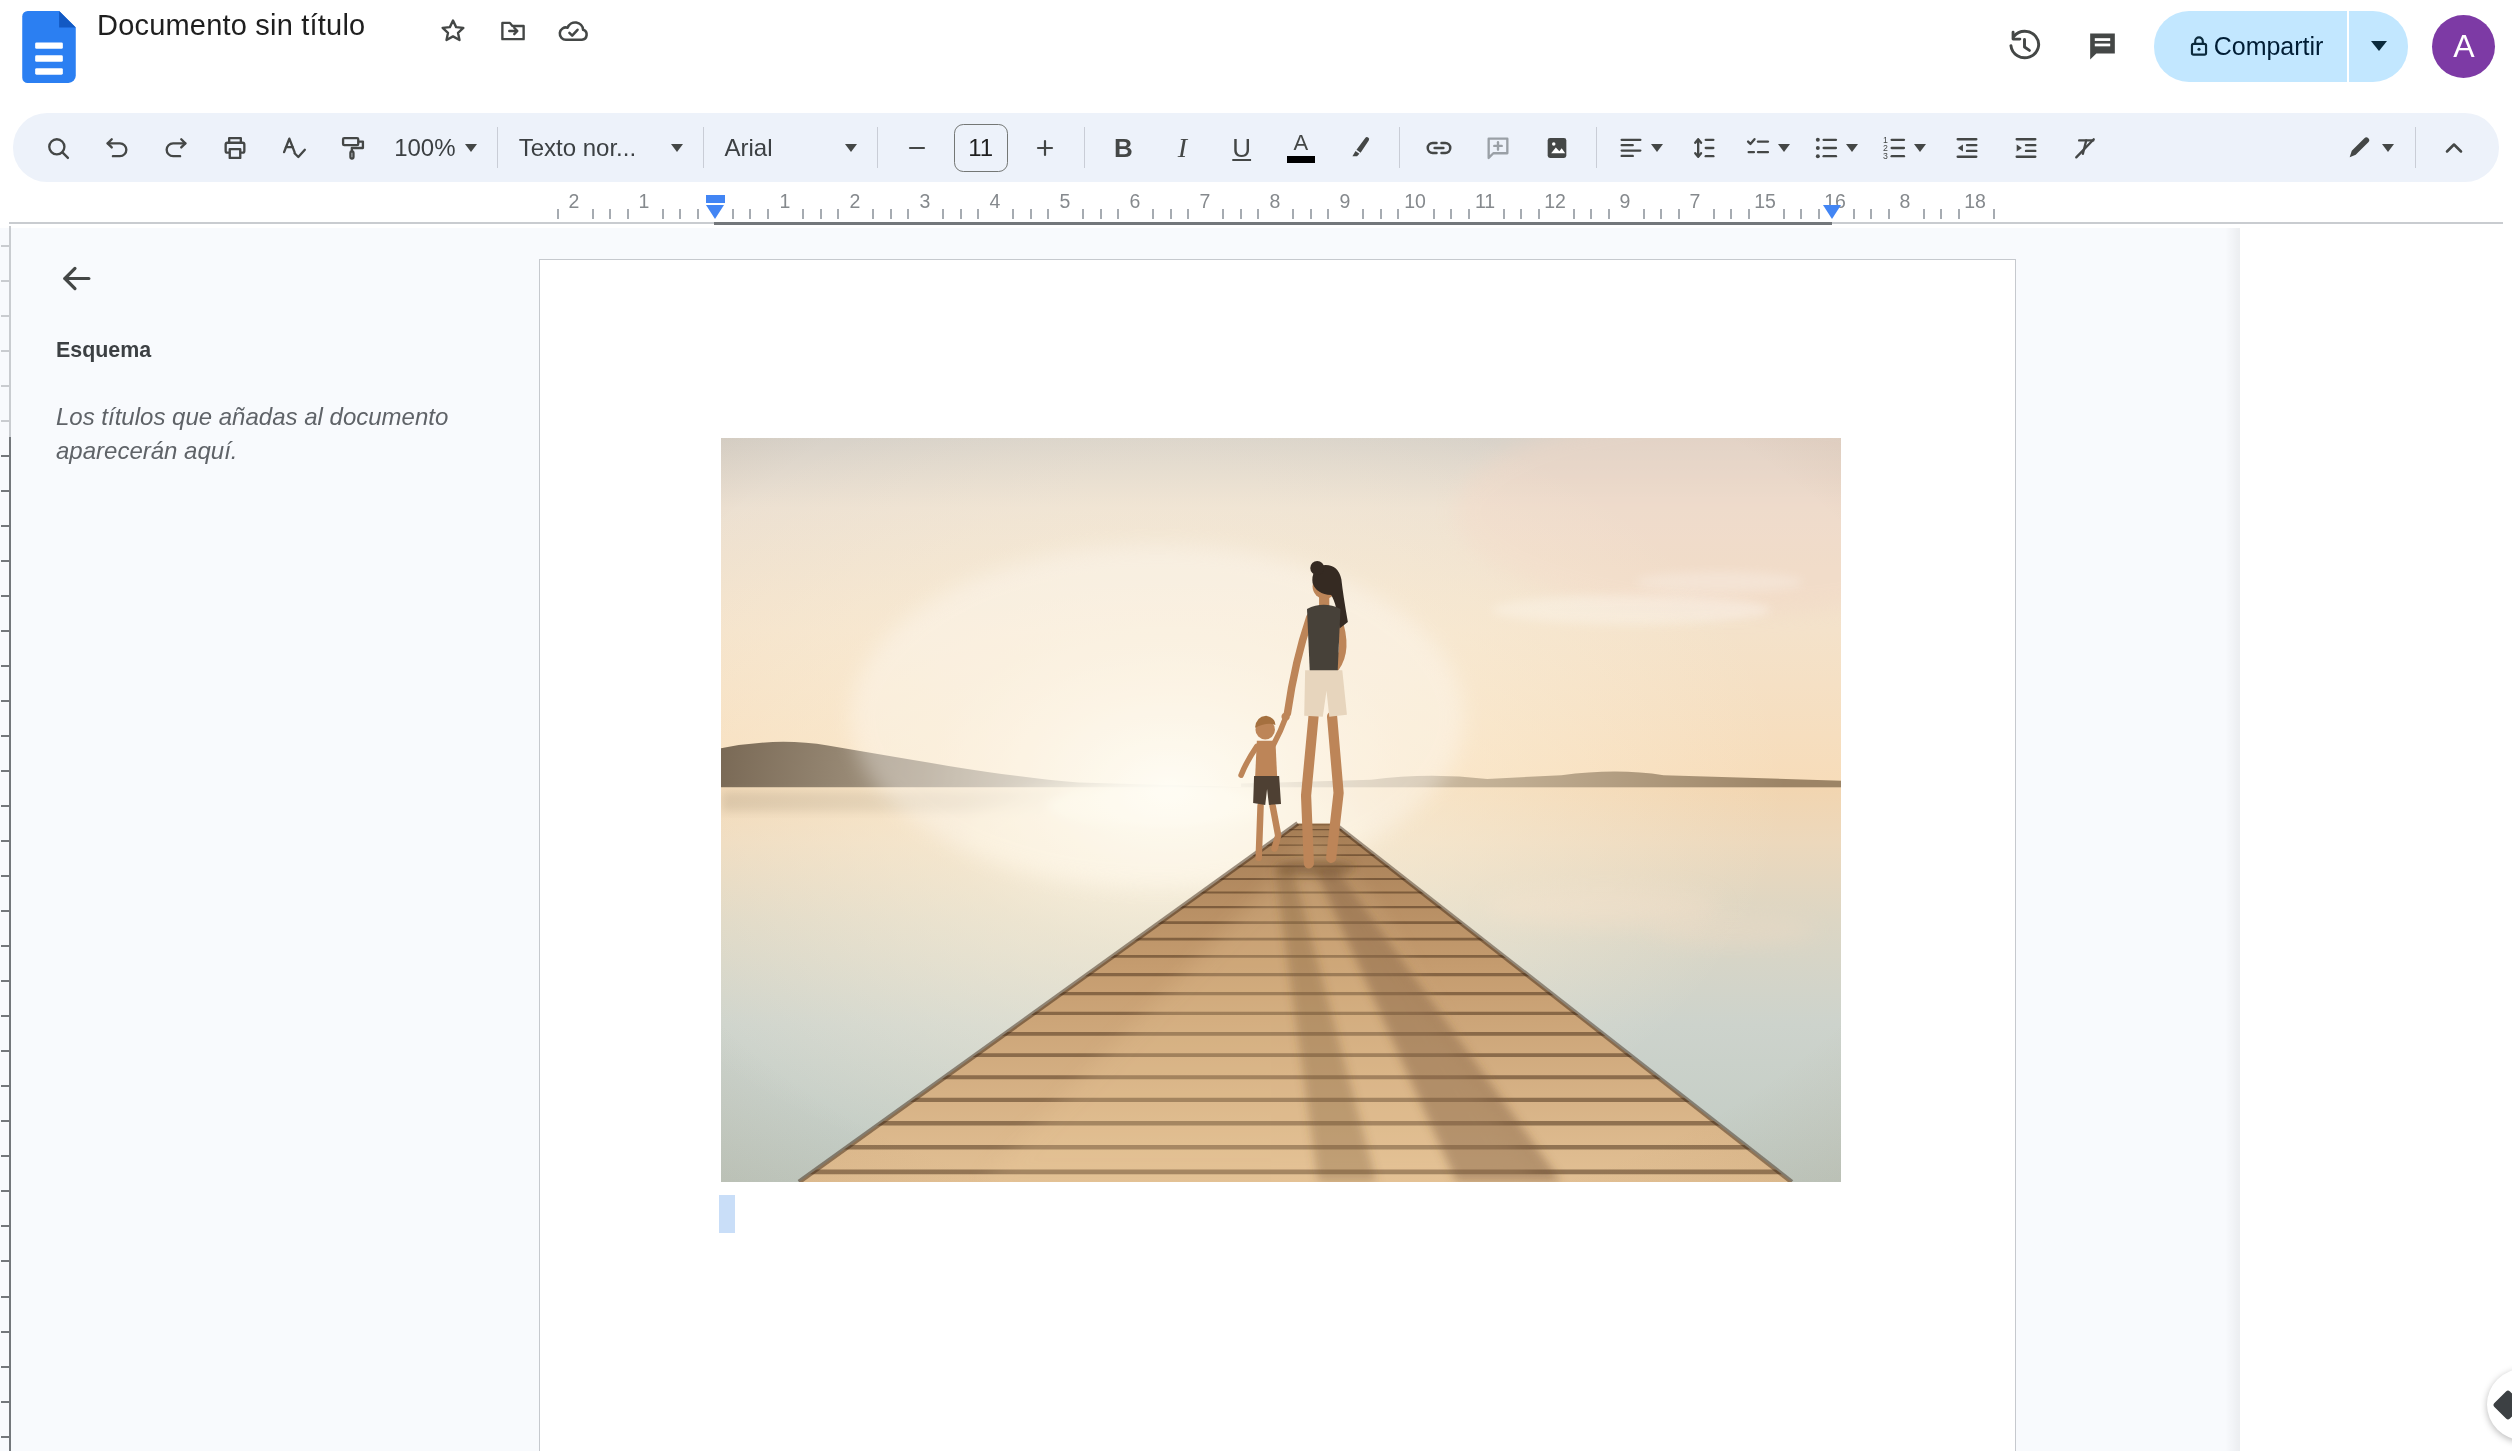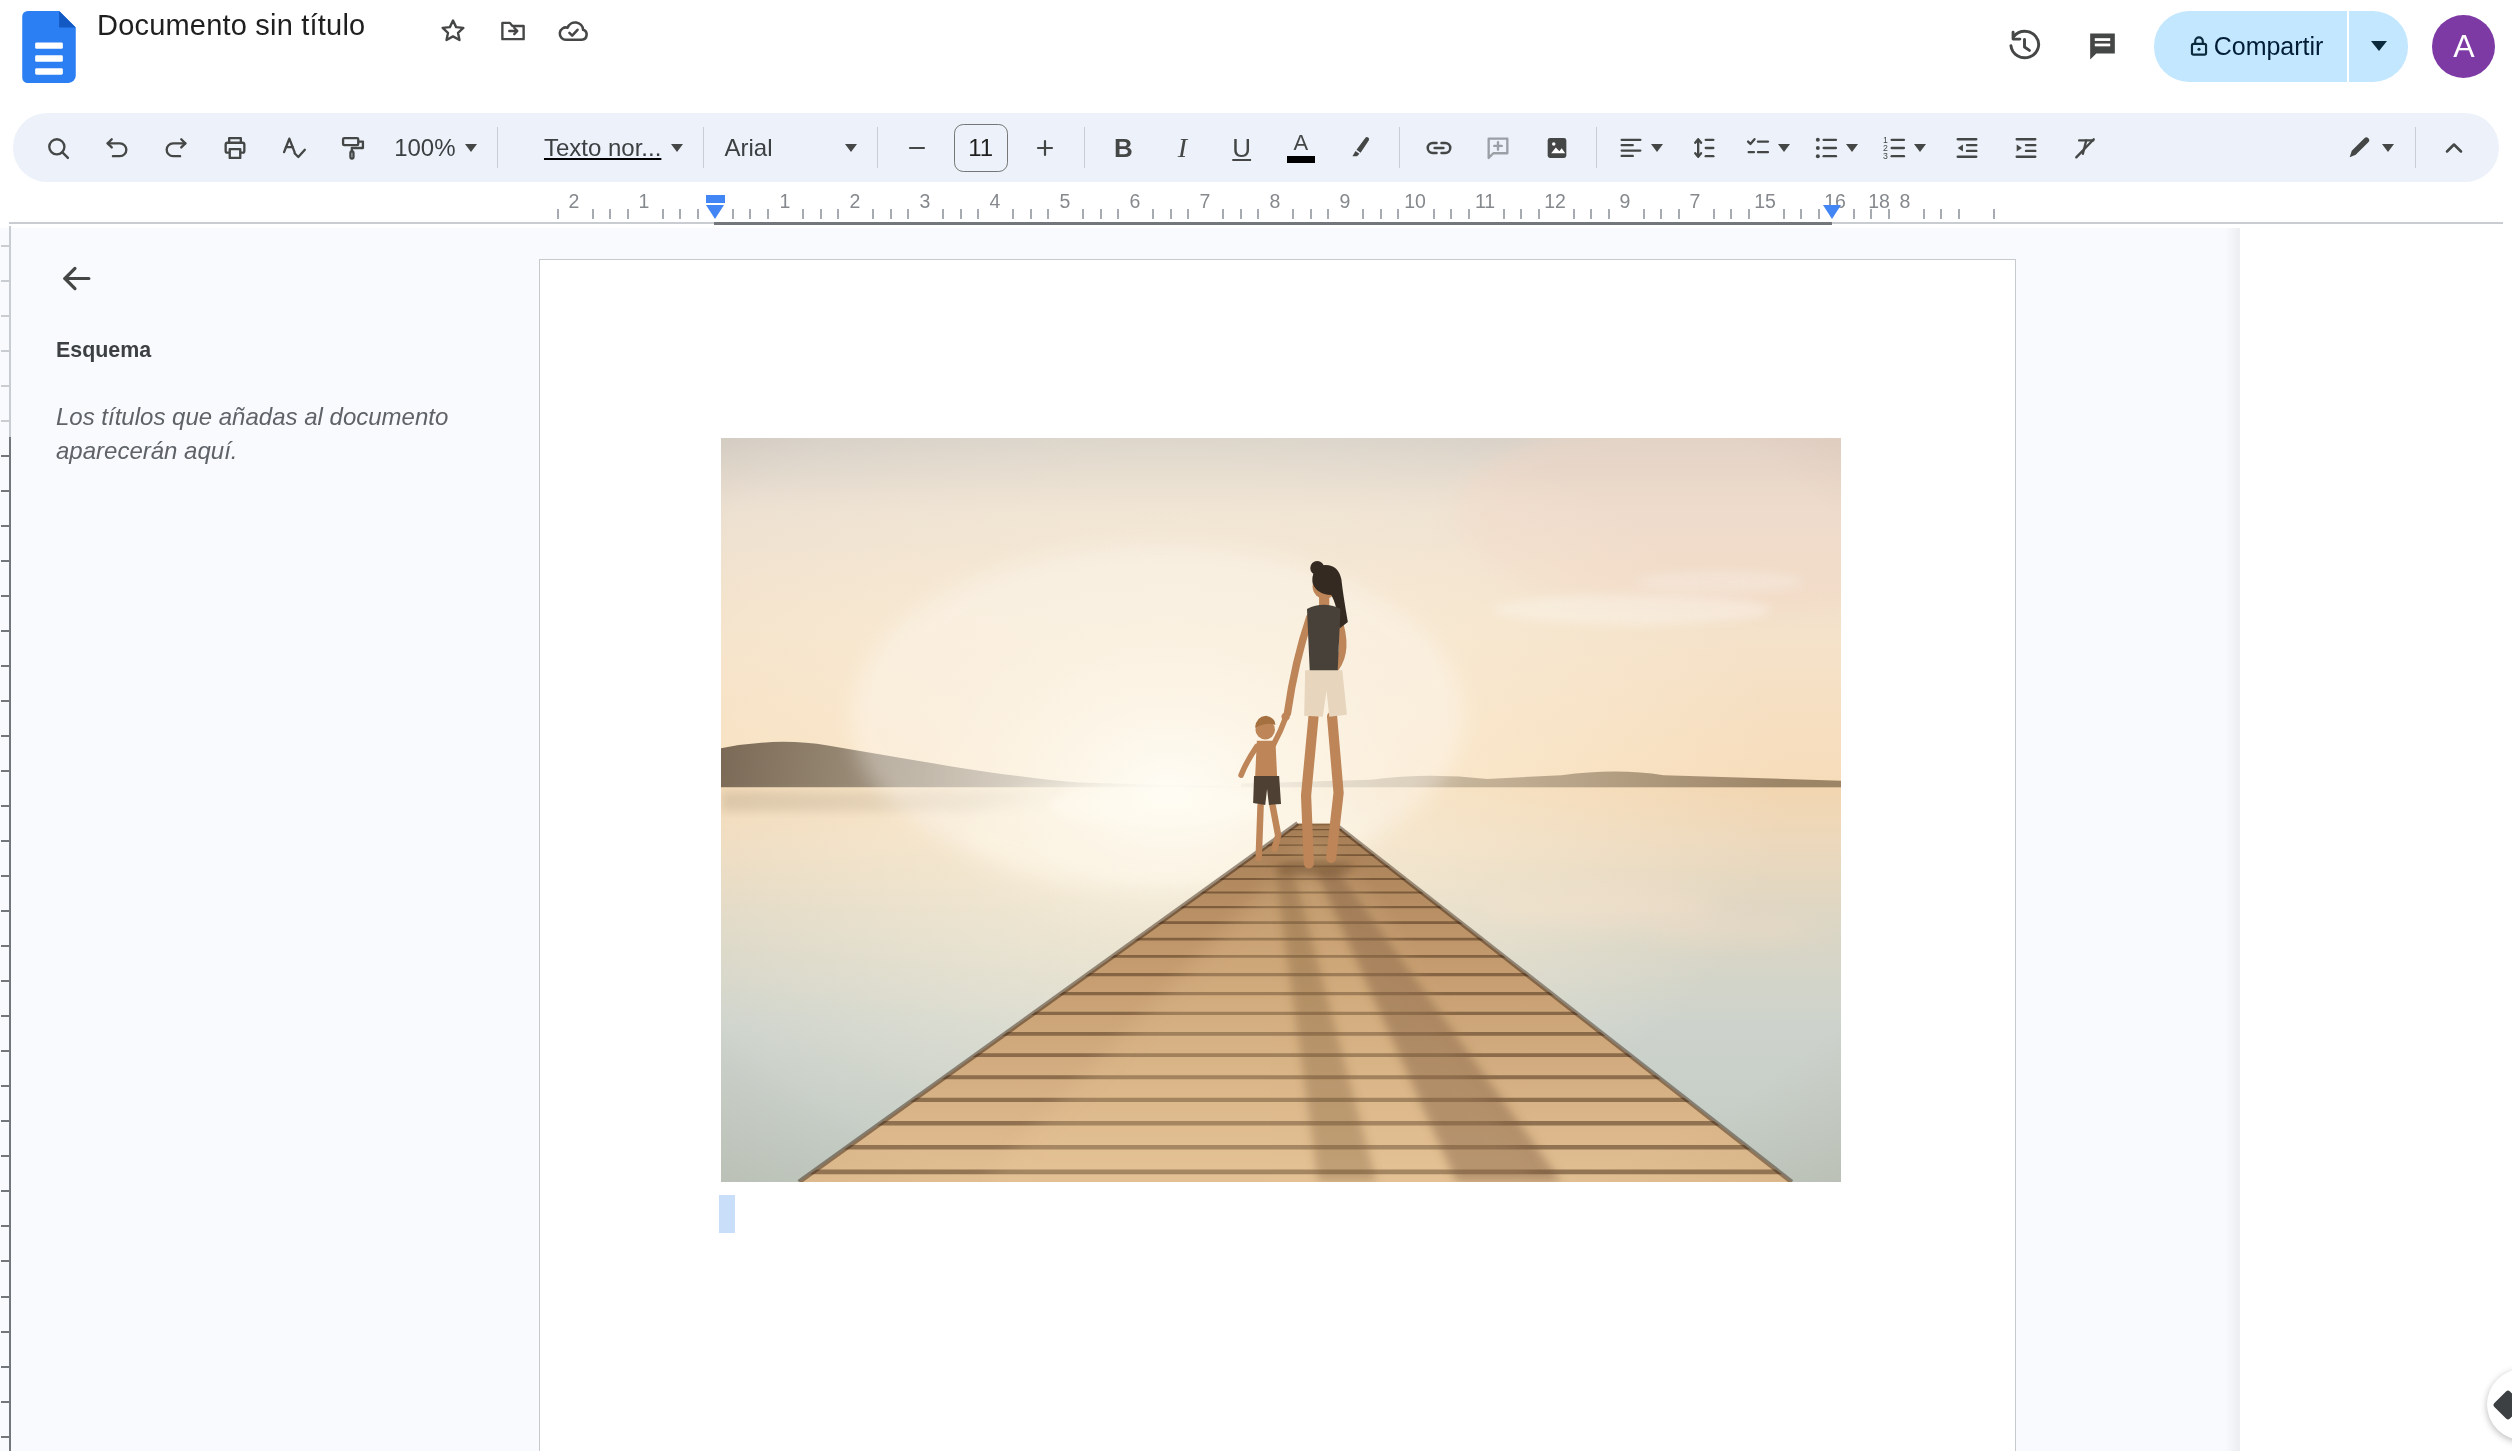--- a/index.html
+++ b/index.html
@@ -218,21 +218,21 @@
         </g>
       </svg>
     </div>
     <div class="tsel">
       <span class="ttext">100%</span>
       <div class="caret"></div>
     </div>
 
     <div class="tdiv"></div>
 
-    <div class="tsel" style="min-width:164px;justify-content:flex-end;text-decoration:underline;">
+    <div class="tsel" style="min-width:164px;justify-content:space-between;">
       <span class="ttext">Texto nor...</span>
       <div class="caret"></div>
     </div>
 
     <div class="tdiv"></div>
 
     <div class="tsel" style="min-width:132px;justify-content:space-between;">
       <span class="ttext">Arial</span>
       <div class="caret"></div>
     </div>
@@ -497,21 +497,21 @@
         <i class="rtick" style="left: 1800px;"></i>
         <i class="rtick" style="left: 1818px;"></i>
         <span class="rnum" style="left: 1835px;">16</span>
         <i class="rtick" style="left: 1853px;"></i>
         <i class="rtick" style="left: 1870px;"></i>
         <i class="rtick" style="left: 1888px;"></i>
         <span class="rnum" style="left: 1905px;">8</span>
         <i class="rtick" style="left: 1923px;"></i>
         <i class="rtick" style="left: 1940px;"></i>
         <i class="rtick" style="left: 1958px;"></i>
-        <span class="rnum" style="left: 1879px; text-align: right;">18</span>
+        <span class="rnum" style="left: 1975px; text-align: right;">18</span>
         <i class="rtick" style="left: 1993px;"></i>
       </div>
     <div id="rule-line-light"></div>
     <div id="rule-line-dark"></div>
     <div id="indent-left-bar"></div>
     <div id="indent-left-tri"></div>
     <div id="indent-right-tri"></div>
   </div>
 
   <div id="canvas">

